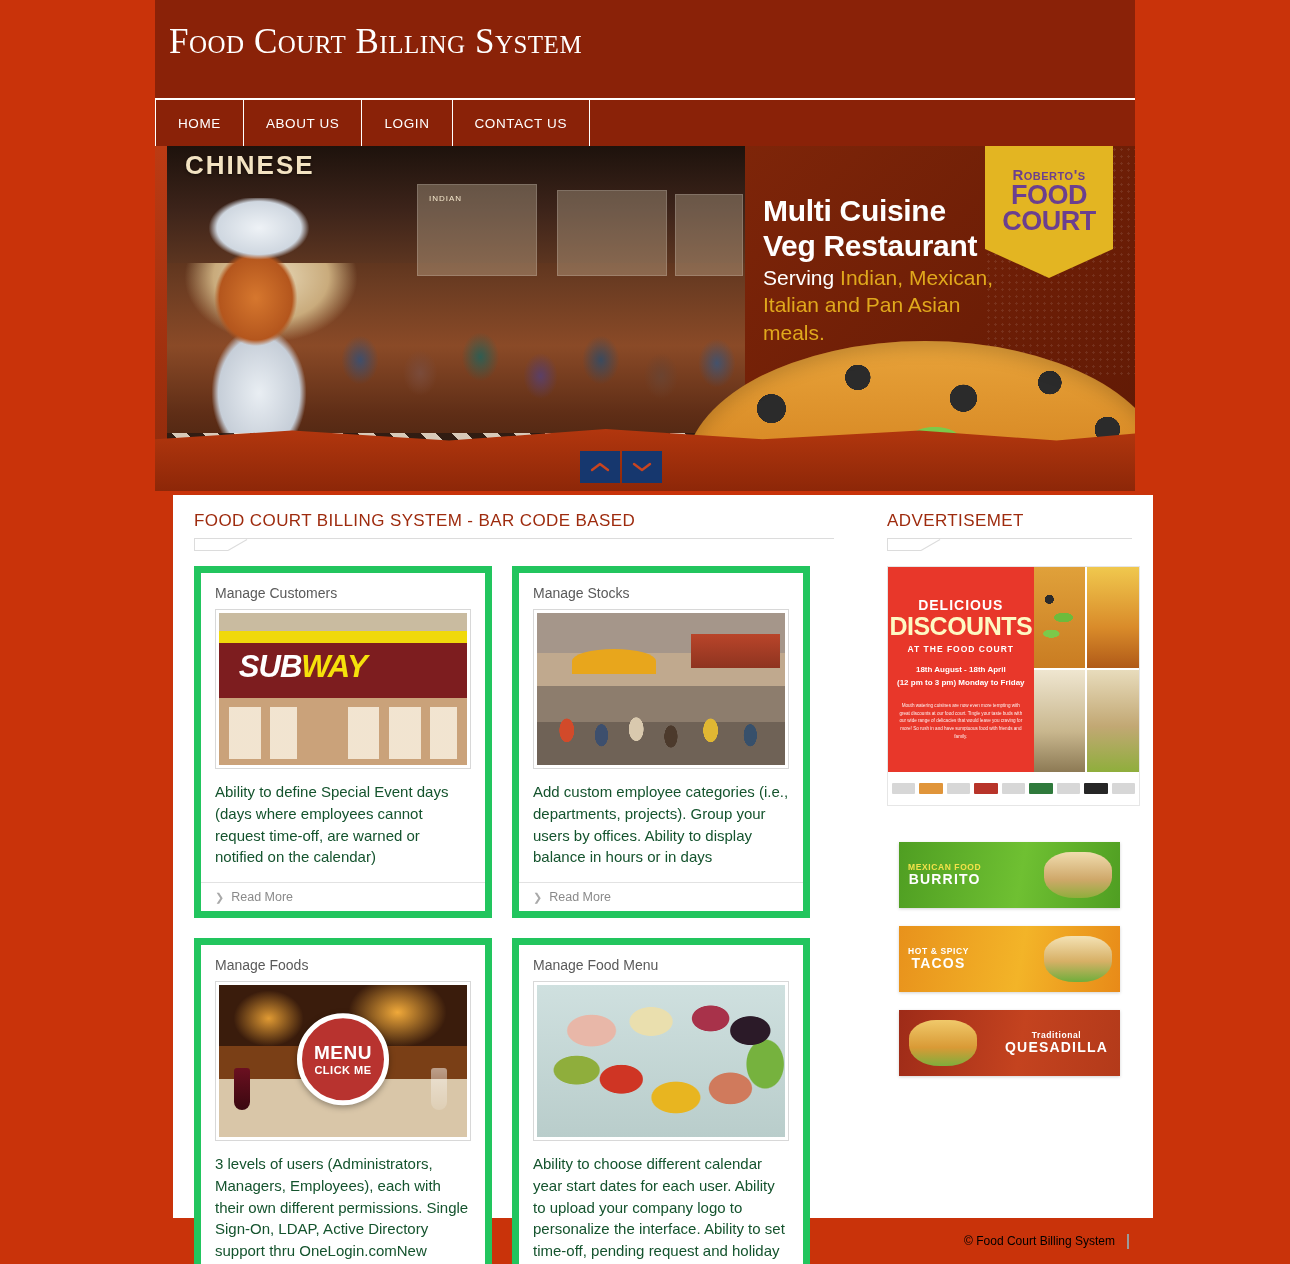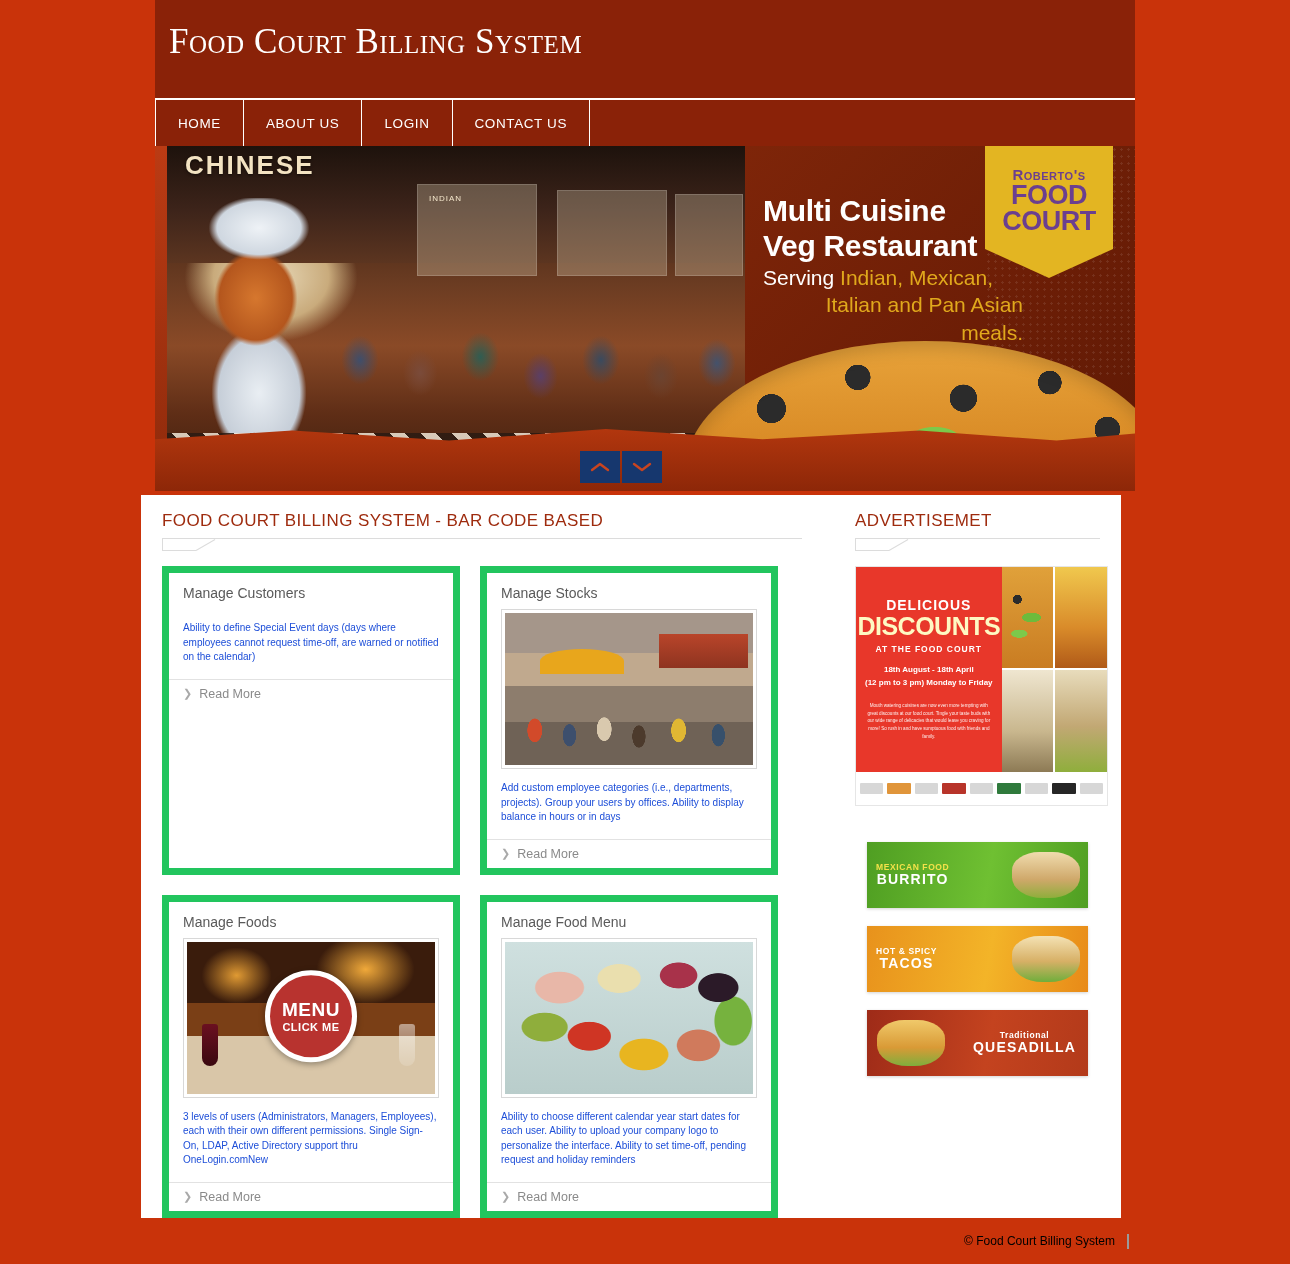--- a/index.html
+++ b/index.html
@@ -125,21 +125,21 @@
   .banner-headline {
     position: absolute; left: 18px; top: 48px;
     color: #ffffff; font-size: 30px; font-weight: bold; line-height: 1.16;
     letter-spacing: -0.3px;
   }
   .banner-sub {
     position: absolute; left: 18px; top: 118px;
     font-size: 21px; line-height: 1.3; width: 260px;
   }
   .banner-sub .w { color: #ffffff; }
-  .banner-sub .g { color: #e0a81c; text-align: right; }
+  .banner-sub .g { color: #e0a81c; }
 
   .badge {
     position: absolute; right: 22px; top: 0; width: 128px; height: 132px;
     background: #e3b522;
     clip-path: polygon(0 0, 100% 0, 100% 78%, 50% 100%, 0 78%);
     text-align: center;
   }
   .badge .b1 { color: #6b3f8f; font-size: 15px; font-weight: bold; margin-top: 20px; font-variant: small-caps; letter-spacing: .5px;}
   .badge .b2 { color: #6b3f8f; font-size: 27px; font-weight: bold; line-height: .96; letter-spacing: -0.5px;}
 
@@ -174,21 +174,21 @@
   }
   .slider-btn {
     width: 40px; height: 32px; background: #16376e;
     display: flex; align-items: center; justify-content: center;
     cursor: pointer;
   }
   .slider-btn svg { display: block; }
 
   
   .content {
-    position: absolute; left: 141px; top: 495px;
+    position: absolute; left: 173px; top: 495px;
     width: 980px; height: 723px;
     background: #ffffff;
   }
   .col-main { position: absolute; left: 21px; top: 0; width: 640px; }
   .col-side { position: absolute; left: 714px; top: 0; width: 245px; }
 
   .sec-title {
     color: #9e2b0e; font-size: 17px; letter-spacing: .4px;
     padding-top: 16px; white-space: nowrap;
   }
@@ -295,21 +295,21 @@
       radial-gradient(ellipse 28px 20px at 86% 30%, #2b1a28 0 70%, rgba(0,0,0,0) 74%),
       radial-gradient(ellipse 32px 20px at 16% 56%, #8fae3c 0 70%, rgba(0,0,0,0) 74%),
       radial-gradient(ellipse 30px 20px at 34% 62%, #cf3524 0 70%, rgba(0,0,0,0) 74%),
       radial-gradient(ellipse 34px 22px at 56% 74%, #e8b520 0 70%, rgba(0,0,0,0) 74%),
       radial-gradient(ellipse 30px 22px at 78% 68%, #d07a5c 0 70%, rgba(0,0,0,0) 74%),
       radial-gradient(ellipse 26px 34px at 92% 52%, #76b23e 0 70%, rgba(0,0,0,0) 74%),
       linear-gradient(#cfe0df, #b9cdcb);
   }
 
   .card-desc {
-    color: #1d4ed8; font-size: 10px; line-height: 1.45;
+    color: #14532d; font-size: 15px; line-height: 1.45;
     padding: 12px 14px 14px 14px;
   }
   .card-more {
     border-top: 1px solid #e2e2e2;
     padding: 7px 14px;
     display: flex; align-items: center; gap: 7px;
     color: #8a8a8a; font-size: 12.5px; cursor: pointer;
   }
   .chev { color: #a9a9a9; font-size: 11px; }
 
@@ -459,20 +459,26 @@
       <div class="sec-title">FOOD COURT BILLING SYSTEM - BAR CODE BASED</div>
       <div class="sec-rule">
         <div class="line"></div>
         <div class="notch"></div>
       </div>
 
       <div class="cards">
 
         <div class="card">
           <div class="card-title">Manage Customers</div>
+          <div class="card-figure">
+            <div class="thumb subway">
+              <div class="logo"><span class="s1">SUB</span><span class="s2">WAY</span></div>
+              <div class="boards"></div>
+            </div>
+          </div>
           <div class="card-desc">Ability to define Special Event days (days where employees cannot request time-off, are warned or notified on the calendar)</div>
           <div class="card-more">
             <span class="chev">❯</span>
             <span>Read More</span>
           </div>
         </div>
 
         <div class="card">
           <div class="card-title">Manage Stocks</div>
           <div class="card-figure">

